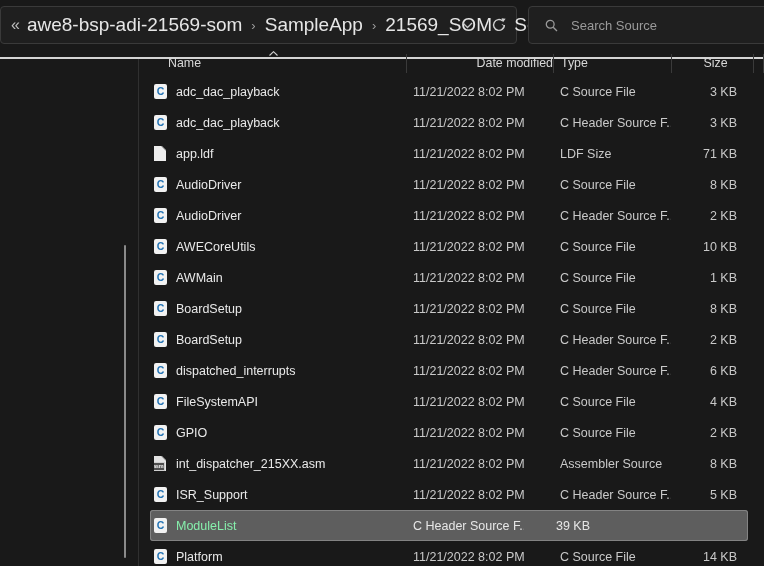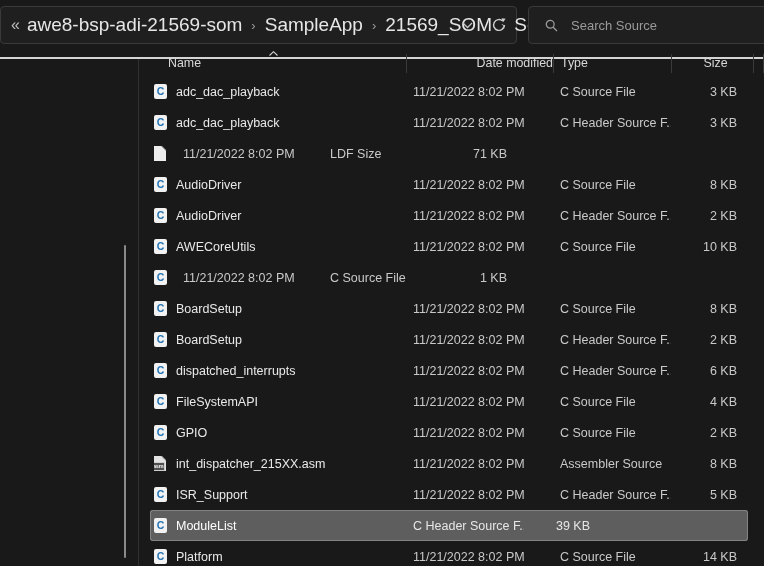--- a/index.html
+++ b/index.html
@@ -66,21 +66,21 @@
   .row{
     height:31px;width:598px;margin-left:11px;border-radius:3px;
     display:flex;align-items:center;font-size:12.5px;
   }
   .row.selected{background:var(--selection-fill);box-shadow:inset 0 0 0 1px var(--selection-border);}
   .c-ic{width:26px;padding-left:4px;display:flex;align-items:center;}
   .c-name{width:230px;color:var(--text-primary);white-space:nowrap;overflow:hidden;}
   .c-date{width:147px;padding-left:7px;color:var(--text-secondary);white-space:nowrap;}
   .c-type{width:118px;padding-left:7px;color:var(--text-secondary);white-space:nowrap;overflow:hidden;}
   .c-size{width:77px;padding-right:11px;color:var(--text-secondary);text-align:right;white-space:nowrap;}
-  .row.selected .c-name{color:#ffffff;}
+  .row.selected .c-name{color:#86efac;}
   .row.selected .c-date,.row.selected .c-type,.row.selected .c-size{color:#e6e6e6;}
   
   .ic{position:relative;display:inline-flex;align-items:center;justify-content:center;}
   .ic-c{
     width:13px;height:15px;background:#f2f2f2;border-radius:2px;
     color:var(--c-icon-blue);font-weight:700;font-size:10.5px;line-height:1;
   }
   .ic-doc{
     width:12px;height:15px;
     background:linear-gradient(225deg,#b9b9b9 0 4px,#ededed 4px);
@@ -162,20 +162,21 @@
         </span>
         <span class="c-name">adc_dac_playback</span>
         <span class="c-date">11/21/2022 8:02 PM</span>
         <span class="c-type">C Header Source F...</span>
         <span class="c-size">3 KB</span>
       </div>
       <div class="row">
         <span class="c-ic">
           <span class="ic ic-doc"></span>
         </span>
+        <span class="c-name">app.ldf</span>
         <span class="c-date">11/21/2022 8:02 PM</span>
         <span class="c-type">LDF Size</span>
         <span class="c-size">71 KB</span>
       </div>
       <div class="row">
         <span class="c-ic">
           <span class="ic ic-c">C</span>
         </span>
         <span class="c-name">AudioDriver</span>
         <span class="c-date">11/21/2022 8:02 PM</span>
@@ -197,20 +198,21 @@
         </span>
         <span class="c-name">AWECoreUtils</span>
         <span class="c-date">11/21/2022 8:02 PM</span>
         <span class="c-type">C Source File</span>
         <span class="c-size">10 KB</span>
       </div>
       <div class="row">
         <span class="c-ic">
           <span class="ic ic-c">C</span>
         </span>
+        <span class="c-name">AWMain</span>
         <span class="c-date">11/21/2022 8:02 PM</span>
         <span class="c-type">C Source File</span>
         <span class="c-size">1 KB</span>
       </div>
       <div class="row">
         <span class="c-ic">
           <span class="ic ic-c">C</span>
         </span>
         <span class="c-name">BoardSetup</span>
         <span class="c-date">11/21/2022 8:02 PM</span>

